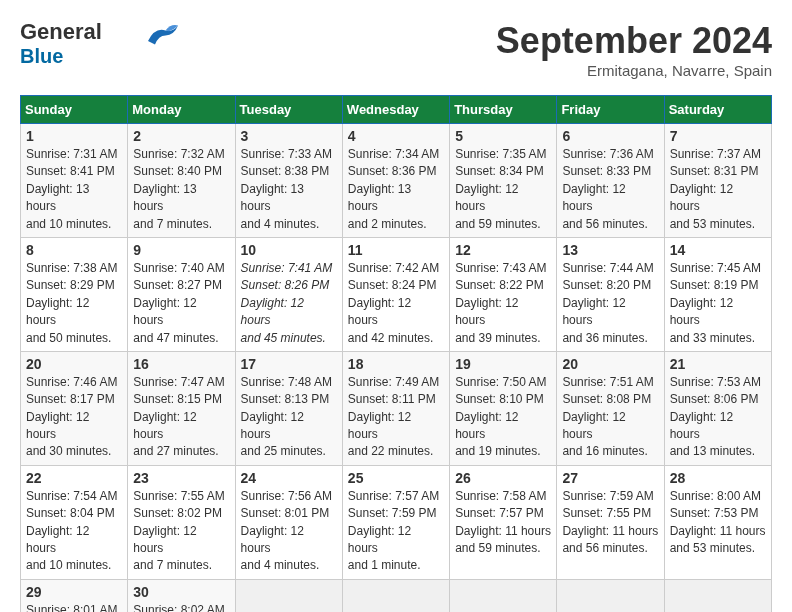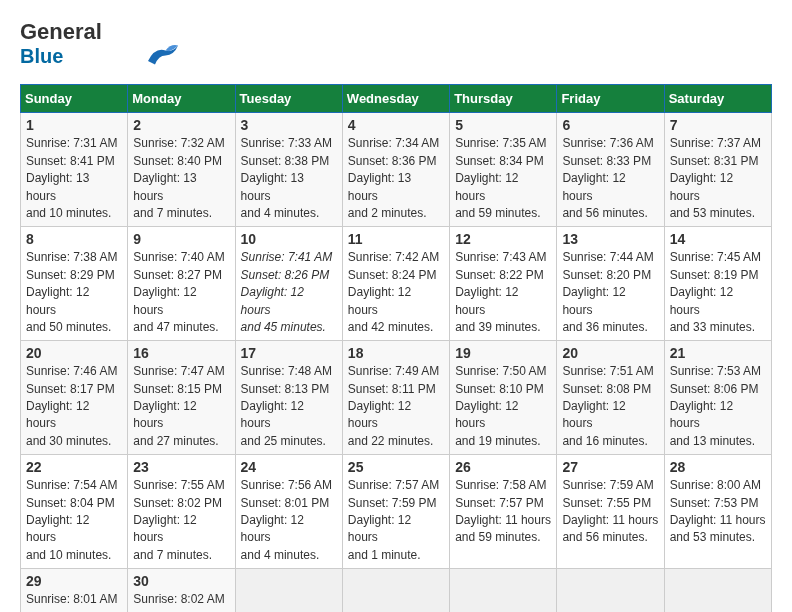--- a/index.html
+++ b/index.html
@@ -11,21 +11,21 @@
       padding: 20px;
     }
     .header {
       display: flex;
       justify-content: space-between;
       align-items: flex-start;
       margin-bottom: 16px;
     }
     .logo {
       display: flex;
-      align-items: flex-end;
+      align-items: flex-start;
       gap: 40px;
     }
     .logo-bird {
       width: 36px;
       height: 28px;
       margin-left: 2px;
     }
     .title-block {
       text-align: right;
     }
@@ -85,20 +85,24 @@
 <div class="header">
   <div class="logo">
     <div style="font-size:22px;font-weight:bold;color:#333;line-height:1.1;">
       <span style="color:#333;">General</span><br>
       <span style="color:#0369a1;font-size:20px;">Blue</span>
     </div>
     <svg class="logo-bird" viewBox="0 0 50 40" xmlns="http://www.w3.org/2000/svg">
       <path d="M5 30 Q15 10 30 15 Q40 18 48 8 Q42 22 30 22 Q20 22 15 35 Z" fill="#1a6bb5"></path>
       <path d="M30 15 Q38 5 48 8 Q42 14 35 16 Z" fill="#4a90d9"></path>
     </svg>
+  </div>
+  <div class="title-block">
+    <div class="month-title">September 2024</div>
+    <div class="subtitle">Ermitagana, Navarre, Spain</div>
   </div>
 </div>
 
 <table>
   <thead>
     <tr>
       <th>Sunday</th>
       <th>Monday</th>
       <th>Tuesday</th>
       <th>Wednesday</th>

